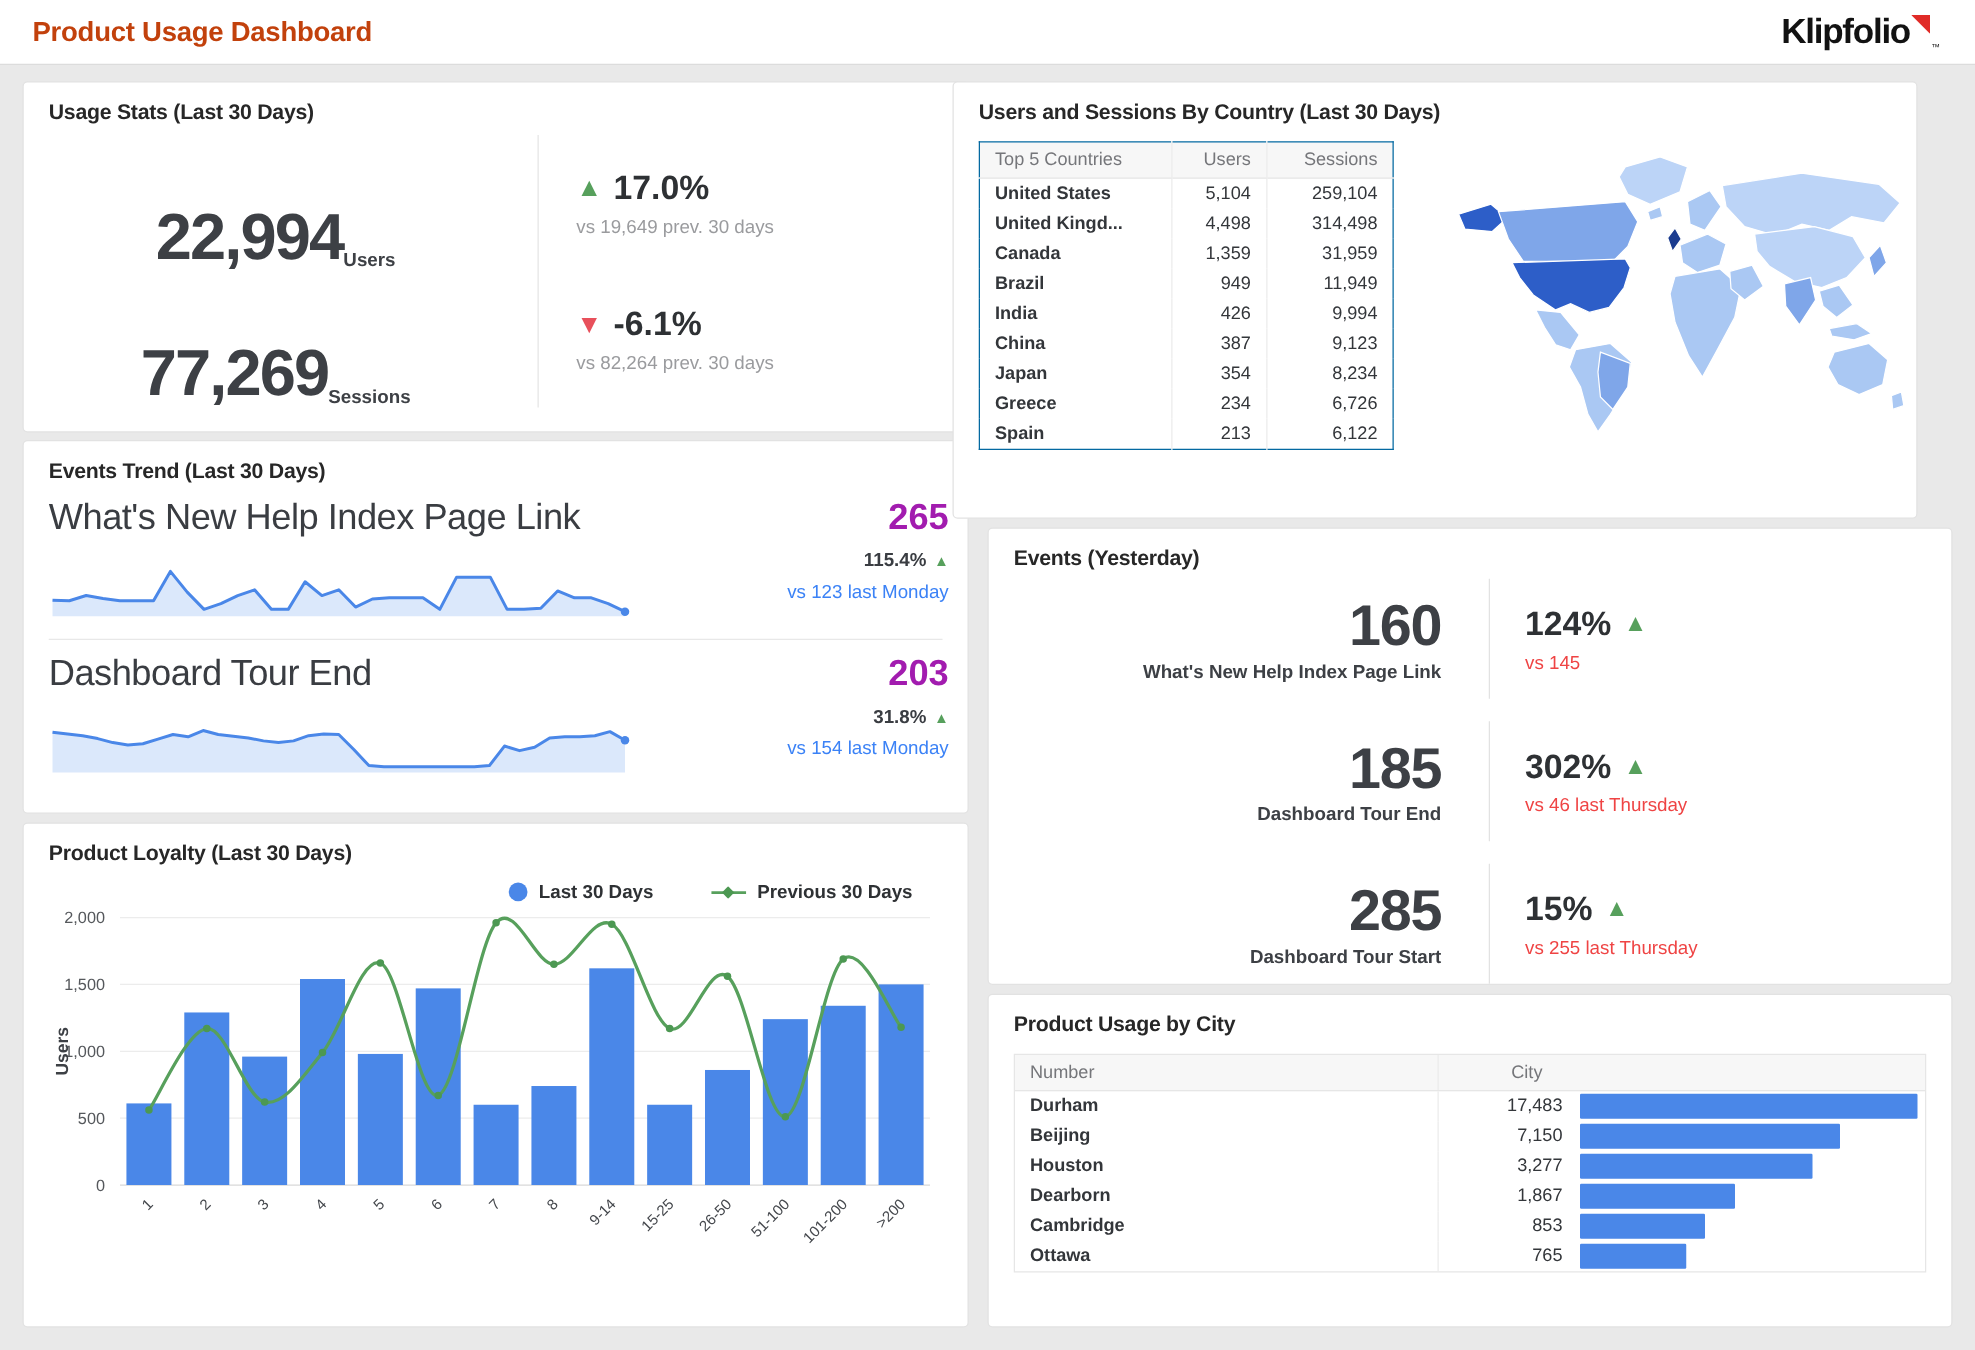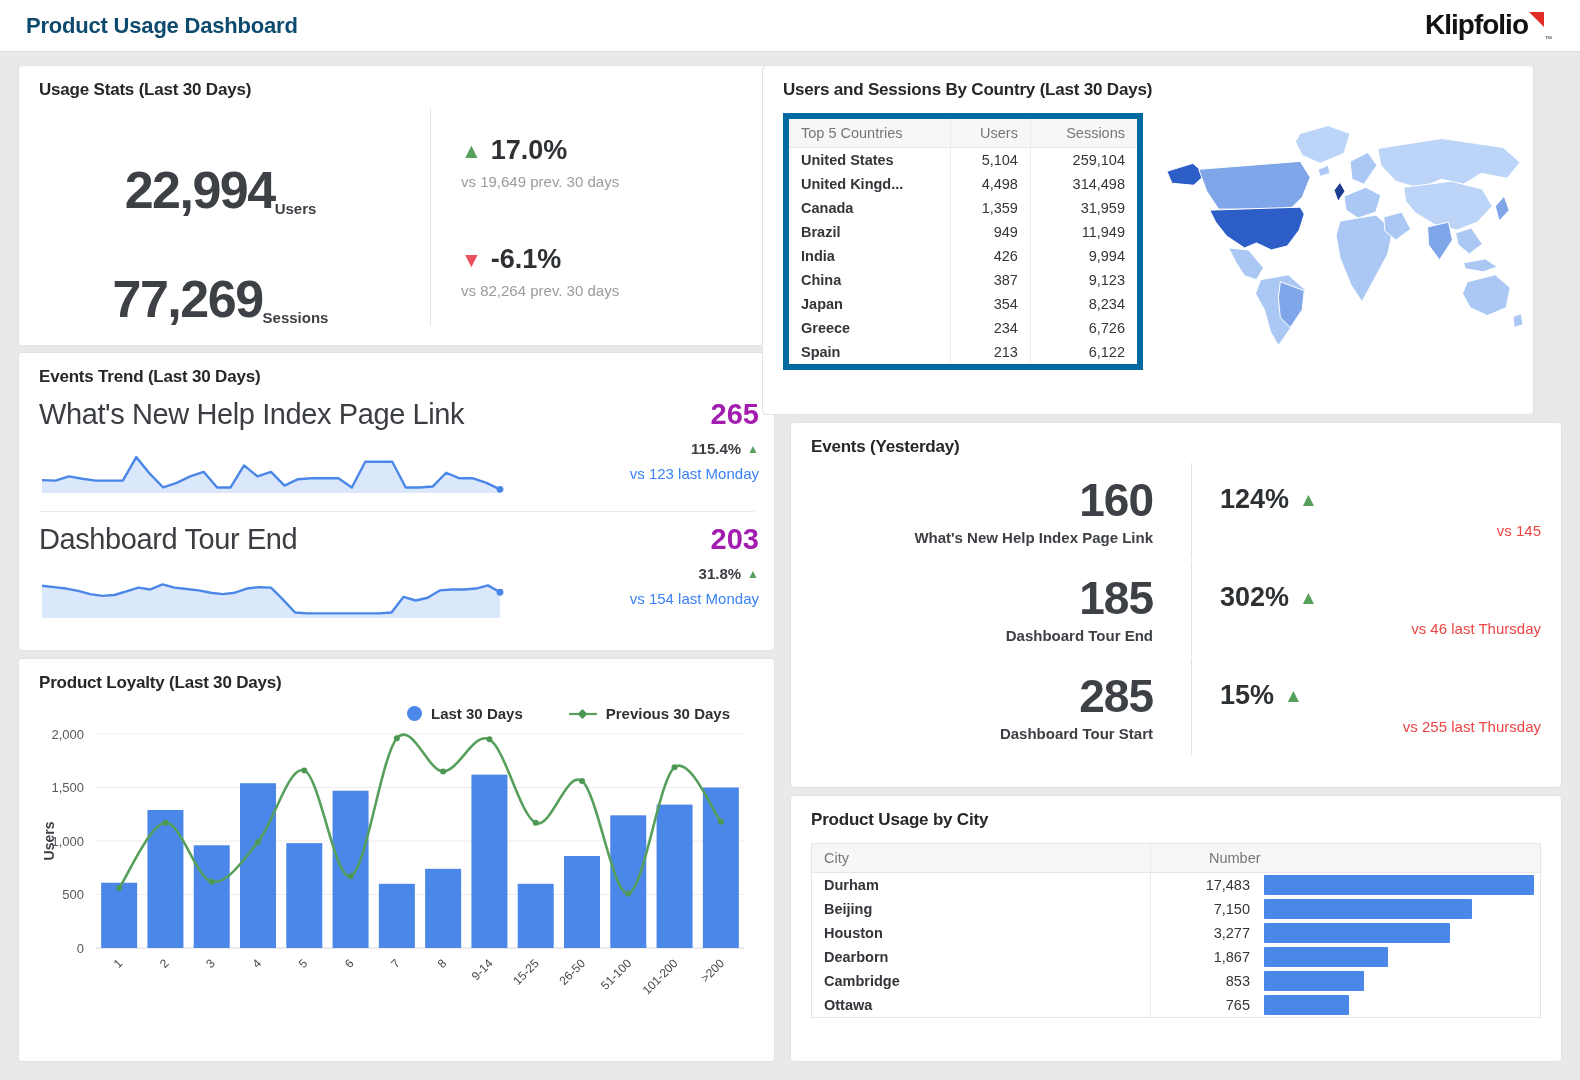--- a/index.html
+++ b/index.html
@@ -2,21 +2,21 @@
 <html><head>
 <meta charset="utf-8">
 <style>
   * { box-sizing: border-box; margin: 0; padding: 0; }
   html,body { width:1580px; height:1080px; }
   body { background:#e9e9e9; font-family:"Liberation Sans", sans-serif; position:relative; overflow:hidden; }
 
   .topbar { position:absolute; top:0; left:0; width:1580px; height:52px; background:#ffffff;
             display:flex; align-items:center; justify-content:space-between; padding:0 28px 0 26px;
             border-bottom:1px solid #dcdcdc; }
-  .page-title { font-size:22px; font-weight:700; color:#0c4a6e; letter-spacing:-0.2px; }
+  .page-title { font-size:22px; font-weight:700; color:#c2410c; letter-spacing:-0.2px; }
   .logo { display:flex; align-items:flex-start; position:relative; }
   .logo-text { font-size:28px; font-weight:700; color:#121212; letter-spacing:-1px; }
   .logo-flag { margin-left:1px; margin-top:3px; }
   .logo-tm { font-size:7px; color:#222; margin-top:26px; margin-left:1px; }
 
   .panel { position:absolute; background:#fff; border:1px solid #e2e2e2; border-radius:4px; padding:14px 20px; }
   .panel-title { font-size:17px; font-weight:700; color:#272727; letter-spacing:-0.2px; }
 
   
   #p-usage { left:18px; top:65px; width:757px; height:281px; }
@@ -46,31 +46,31 @@
 
   
   #p-loyalty { left:18px; top:658px; width:757px; height:404px; }
   .legend { display:flex; justify-content:flex-end; align-items:center; gap:46px; margin:12px 24px 0 0; }
   .legend-item { display:flex; align-items:center; gap:9px; font-size:15px; font-weight:700; color:#2e3134; cursor:pointer; }
   .legend-dot { width:15px; height:15px; border-radius:50%; }
 
   
   #p-country { left:762px; top:65px; width:772px; height:350px; }
   .country-grid { display:grid; grid-template-columns:360px 1fr; margin-top:13px; align-items:start; }
-  table.ktable { border-collapse:collapse; width:360px; font-size:14.5px; border:6px solid #0369a1; }
+  table.ktable { border-collapse:collapse; width:332px; font-size:14.5px; border:1px solid #0369a1; }
   table.ktable th { background:#f7f7f7; color:#75767a; font-weight:400; text-align:right; padding:6px 12px; border-bottom:1px solid #e6e6e6; }
   table.ktable th:first-child { text-align:left; }
   table.ktable th + th, table.ktable td + td { border-left:1px solid #ececec; }
   table.ktable td { padding:4px 12px; color:#33363a; text-align:right; white-space:nowrap; }
   table.ktable td:first-child { text-align:left; font-weight:700; }
   .map-wrap { padding:4px 0 0 10px; }
 
   
   #p-events { left:790px; top:422px; width:772px; height:366px; }
-  .event-rows { margin-top:6px; display:flex; flex-direction:column; gap:2px;text-align:right; }
+  .event-rows { margin-top:6px; display:flex; flex-direction:column; gap:18px; }
   .event-row { display:grid; grid-template-columns:380px 1fr; min-height:96px; }
   .event-left { display:flex; flex-direction:column; align-items:flex-end; justify-content:center; padding-right:38px; }
   .event-value { font-size:46px; font-weight:700; color:#3d4045; line-height:1; letter-spacing:-1px; }
   .event-label { font-size:15px; font-weight:700; color:#3d4045; margin-top:6px; }
   .event-right { border-left:1px solid #e2e2e2; padding-left:28px; display:flex; flex-direction:column; justify-content:center; }
   .event-delta { display:flex; align-items:center; gap:10px; font-size:27px; font-weight:700; color:#2e3134; }
   .event-compare { font-size:15px; color:#ef4444; margin-top:7px; }
 
   
   #p-city { left:790px; top:795px; width:772px; height:267px; }
@@ -374,22 +374,22 @@
         <div class="event-compare">vs 255 last Thursday</div>
       </div>
     </div>
   </div>
 </div>
 
 <div class="panel" id="p-city">
   <div class="panel-title">Product Usage by City</div>
   <div class="city-table">
     <div class="city-header">
+      <div>Number</div>
       <div>City</div>
-      <div>Number</div>
     </div>
     <div id="city-body">
         <div class="city-row">
           <div class="c-city">Durham</div>
           <div class="c-num">17,483</div>
           <div class="c-bar">
             <div class="city-bar" style="width: 100%; background: rgb(74, 135, 232);"></div>
           </div>
         </div>
         <div class="city-row">

